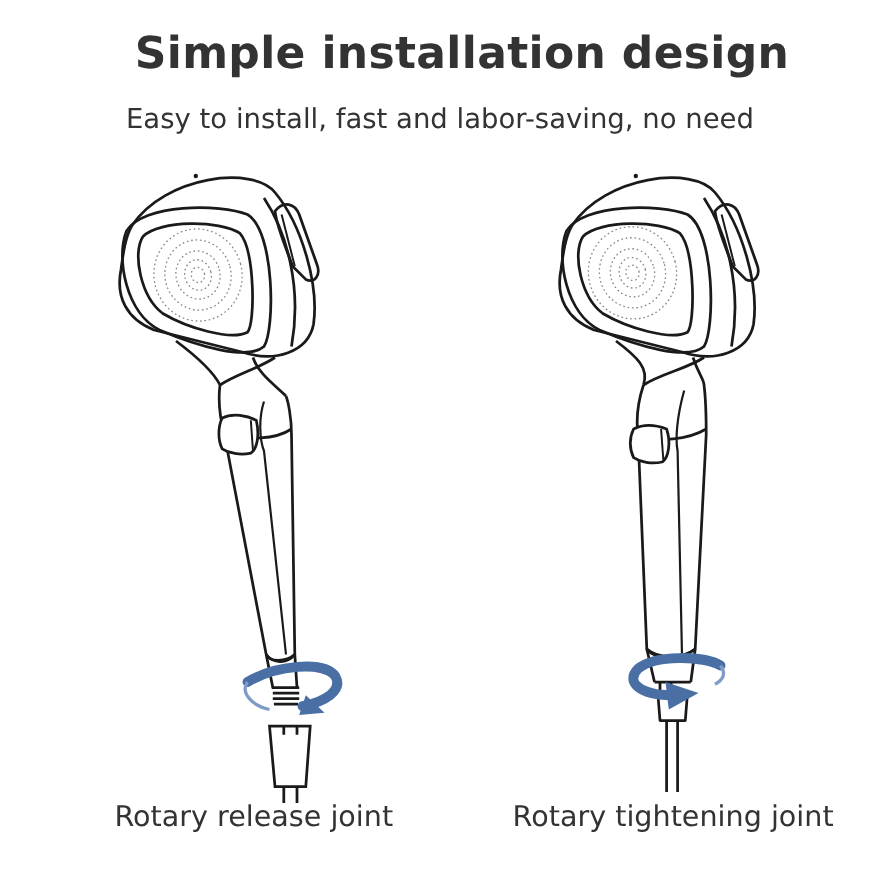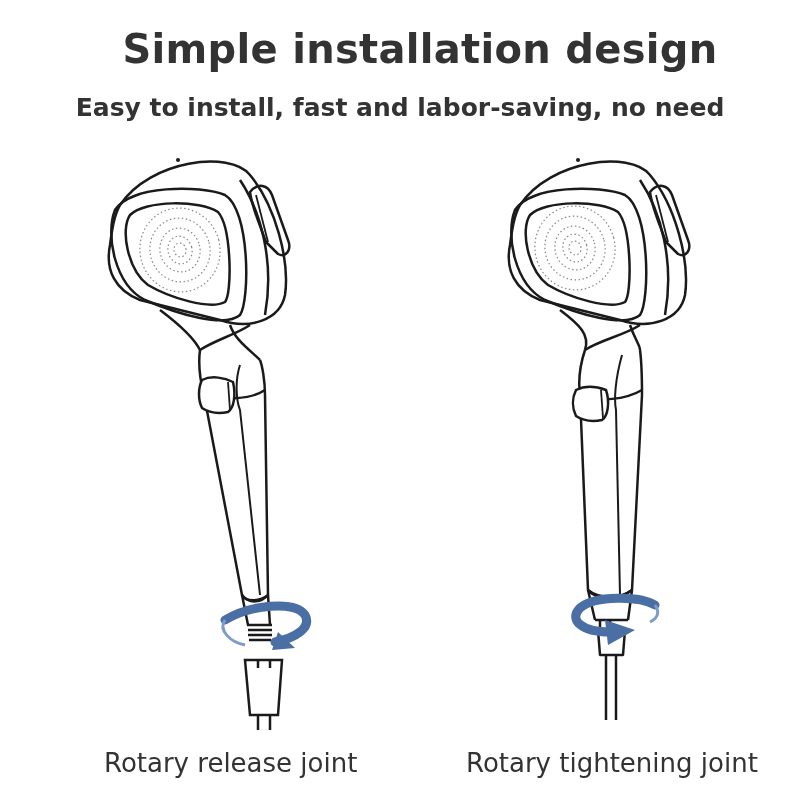--- a/index.html
+++ b/index.html
@@ -1,23 +1,23 @@
 <!DOCTYPE html>
 <html><head>
 <meta charset="utf-8">
 <style>
   html, body { margin: 0; padding: 0; background: #ffffff; }
   body { width: 800px; height: 800px; position: relative; overflow: hidden;
          font-family: "DejaVu Sans", "Liberation Sans", sans-serif; color: #333333; }
   .title { position: absolute; top: 26px; left: 0; width: 800px; text-align: center;
            font-size: 40px; font-weight: bold; color: #333333; letter-spacing: 0.3px; padding-left: 20px; }
   .subtitle { position: absolute; top: 92px; left: 60px; width: 680px; text-align: center;
-              font-size: 25px; line-height: 32px; color: #333333; font-weight: bold; }
+              font-size: 25px; line-height: 32px; color: #333333; }
   .illustration { position: absolute; }
-  .caption { position: absolute; top: 748px; font-size: 26px; color: #333333; white-space: nowrap; }
+  .caption { position: absolute; top: 728px; font-size: 26px; color: #333333; white-space: nowrap; }
   .caption.left { left: 104px; }
   .caption.right { left: 466px; }
 </style>
 </head>
 <body>
 
 <div class="title">Simple installation design</div>
 <div class="subtitle">
   <div>Easy to install, fast and labor-saving, no need</div>
 </div>

